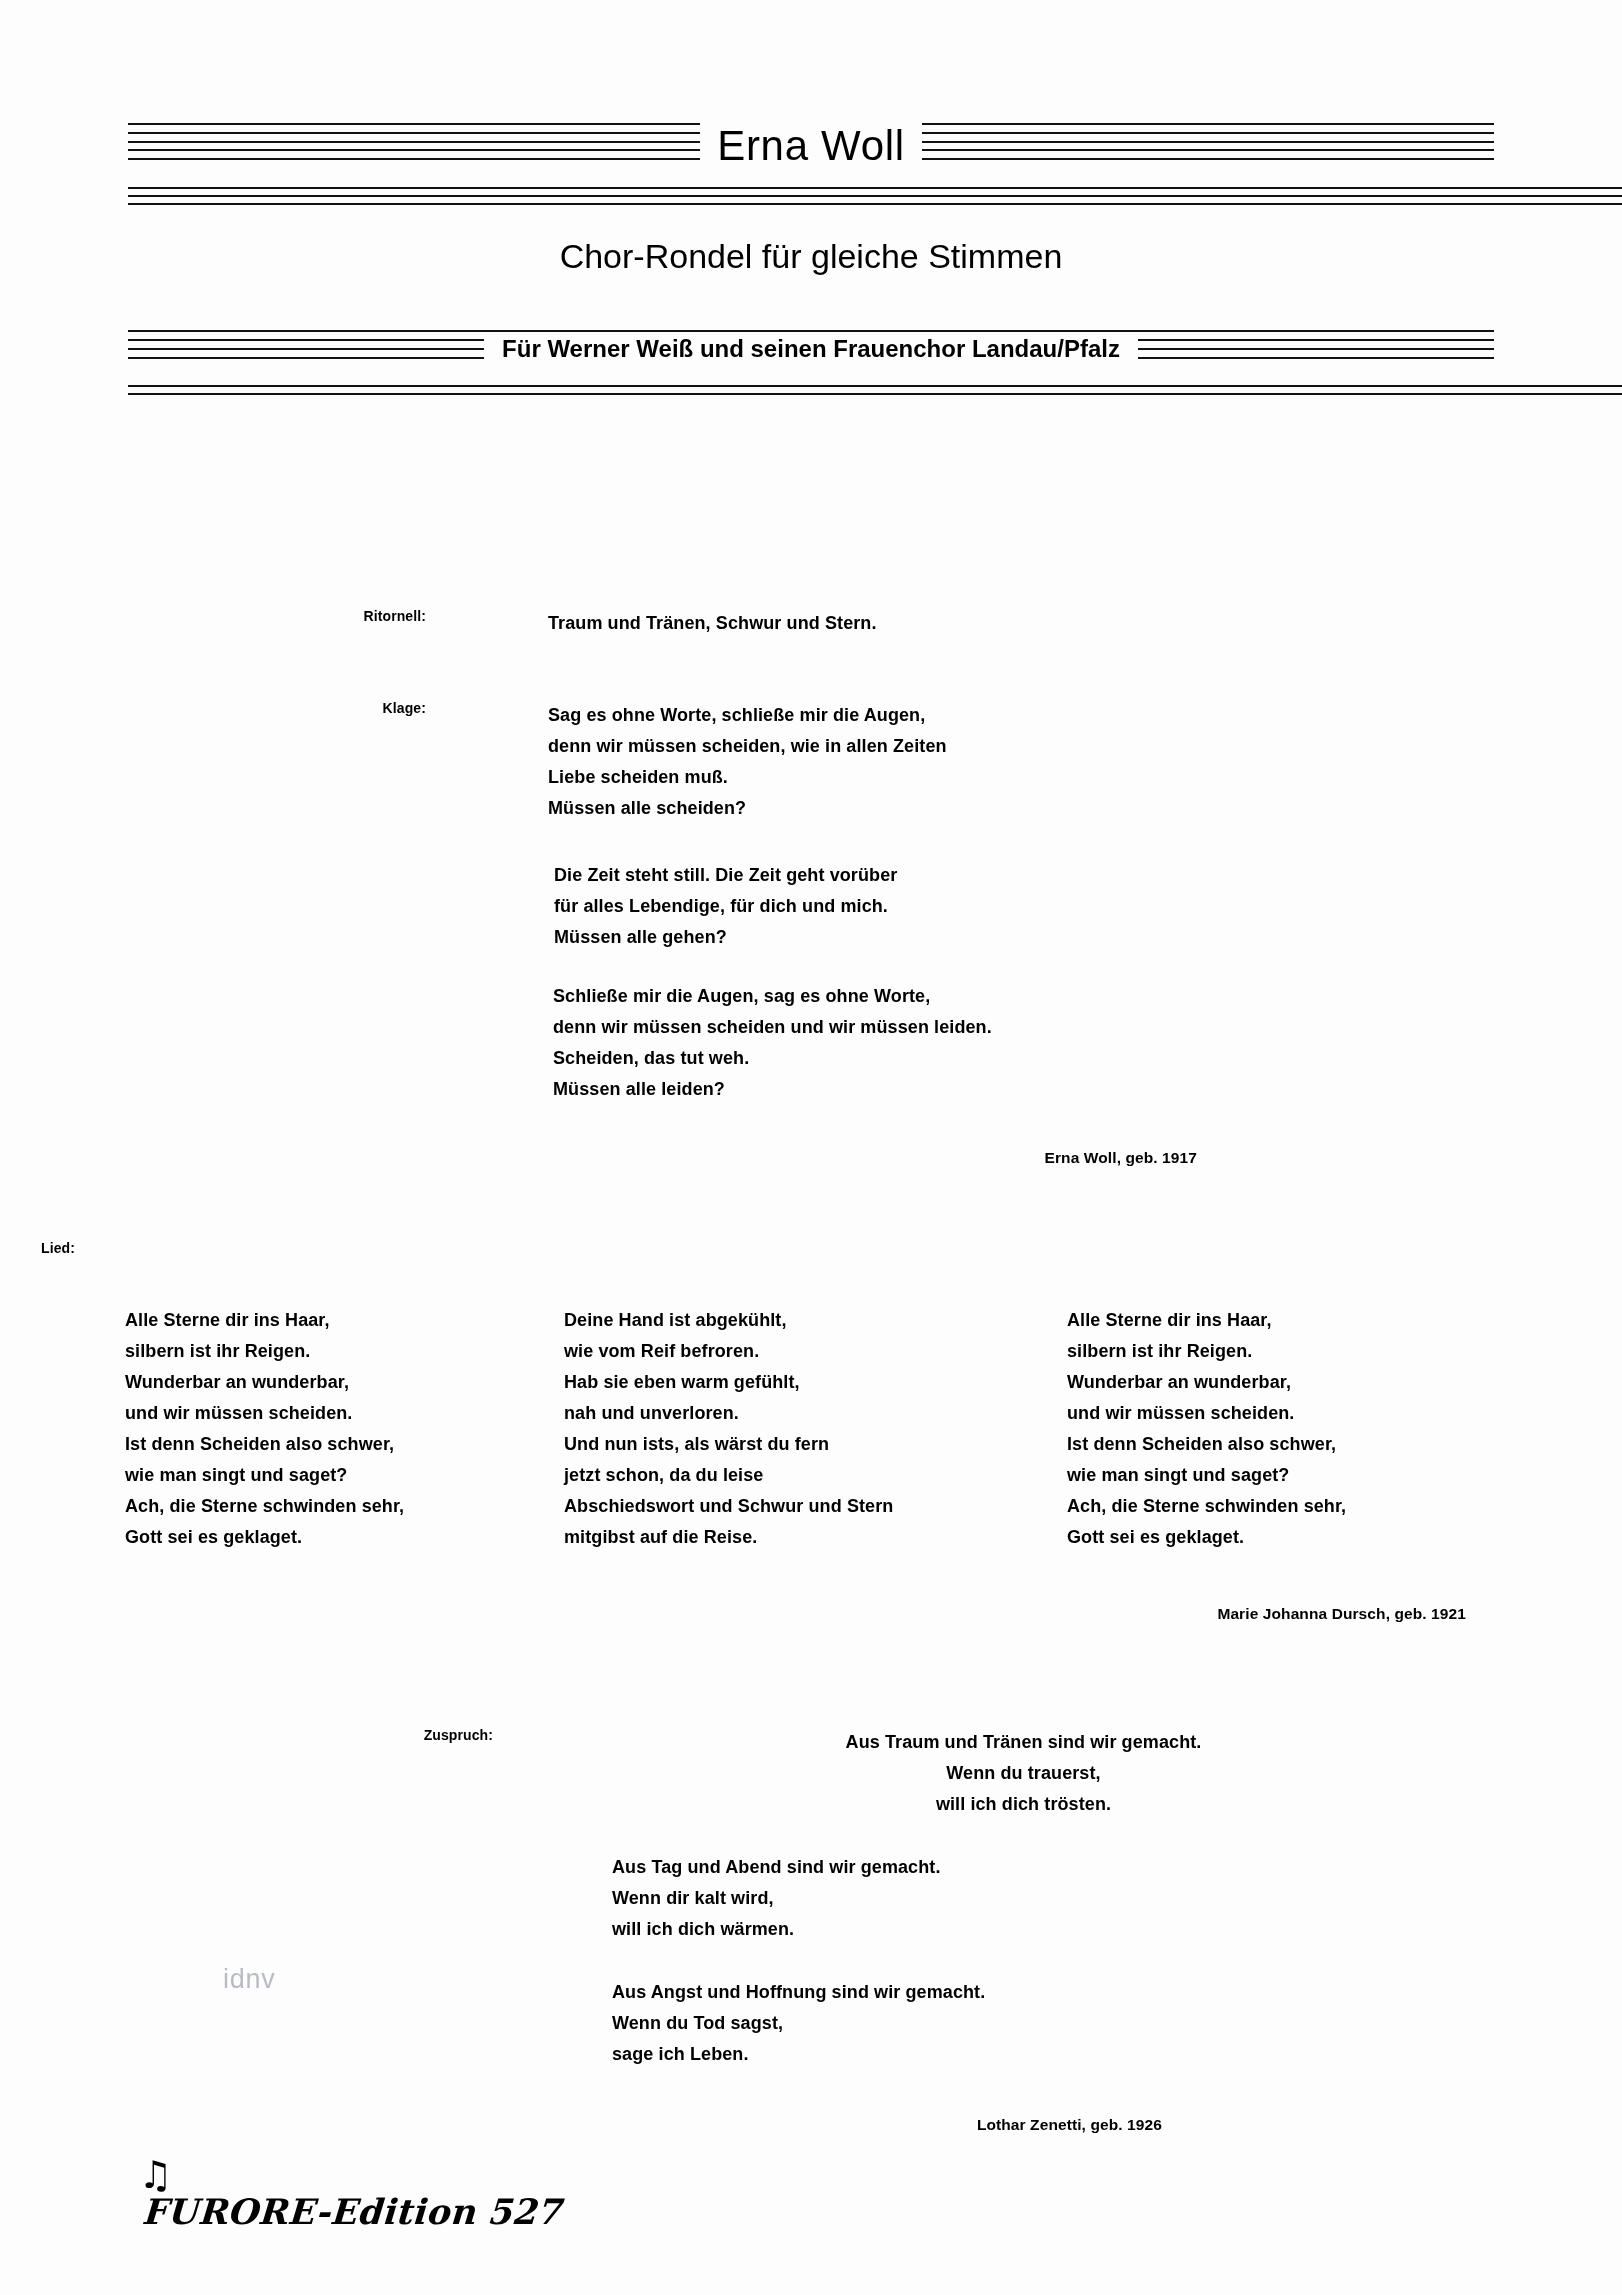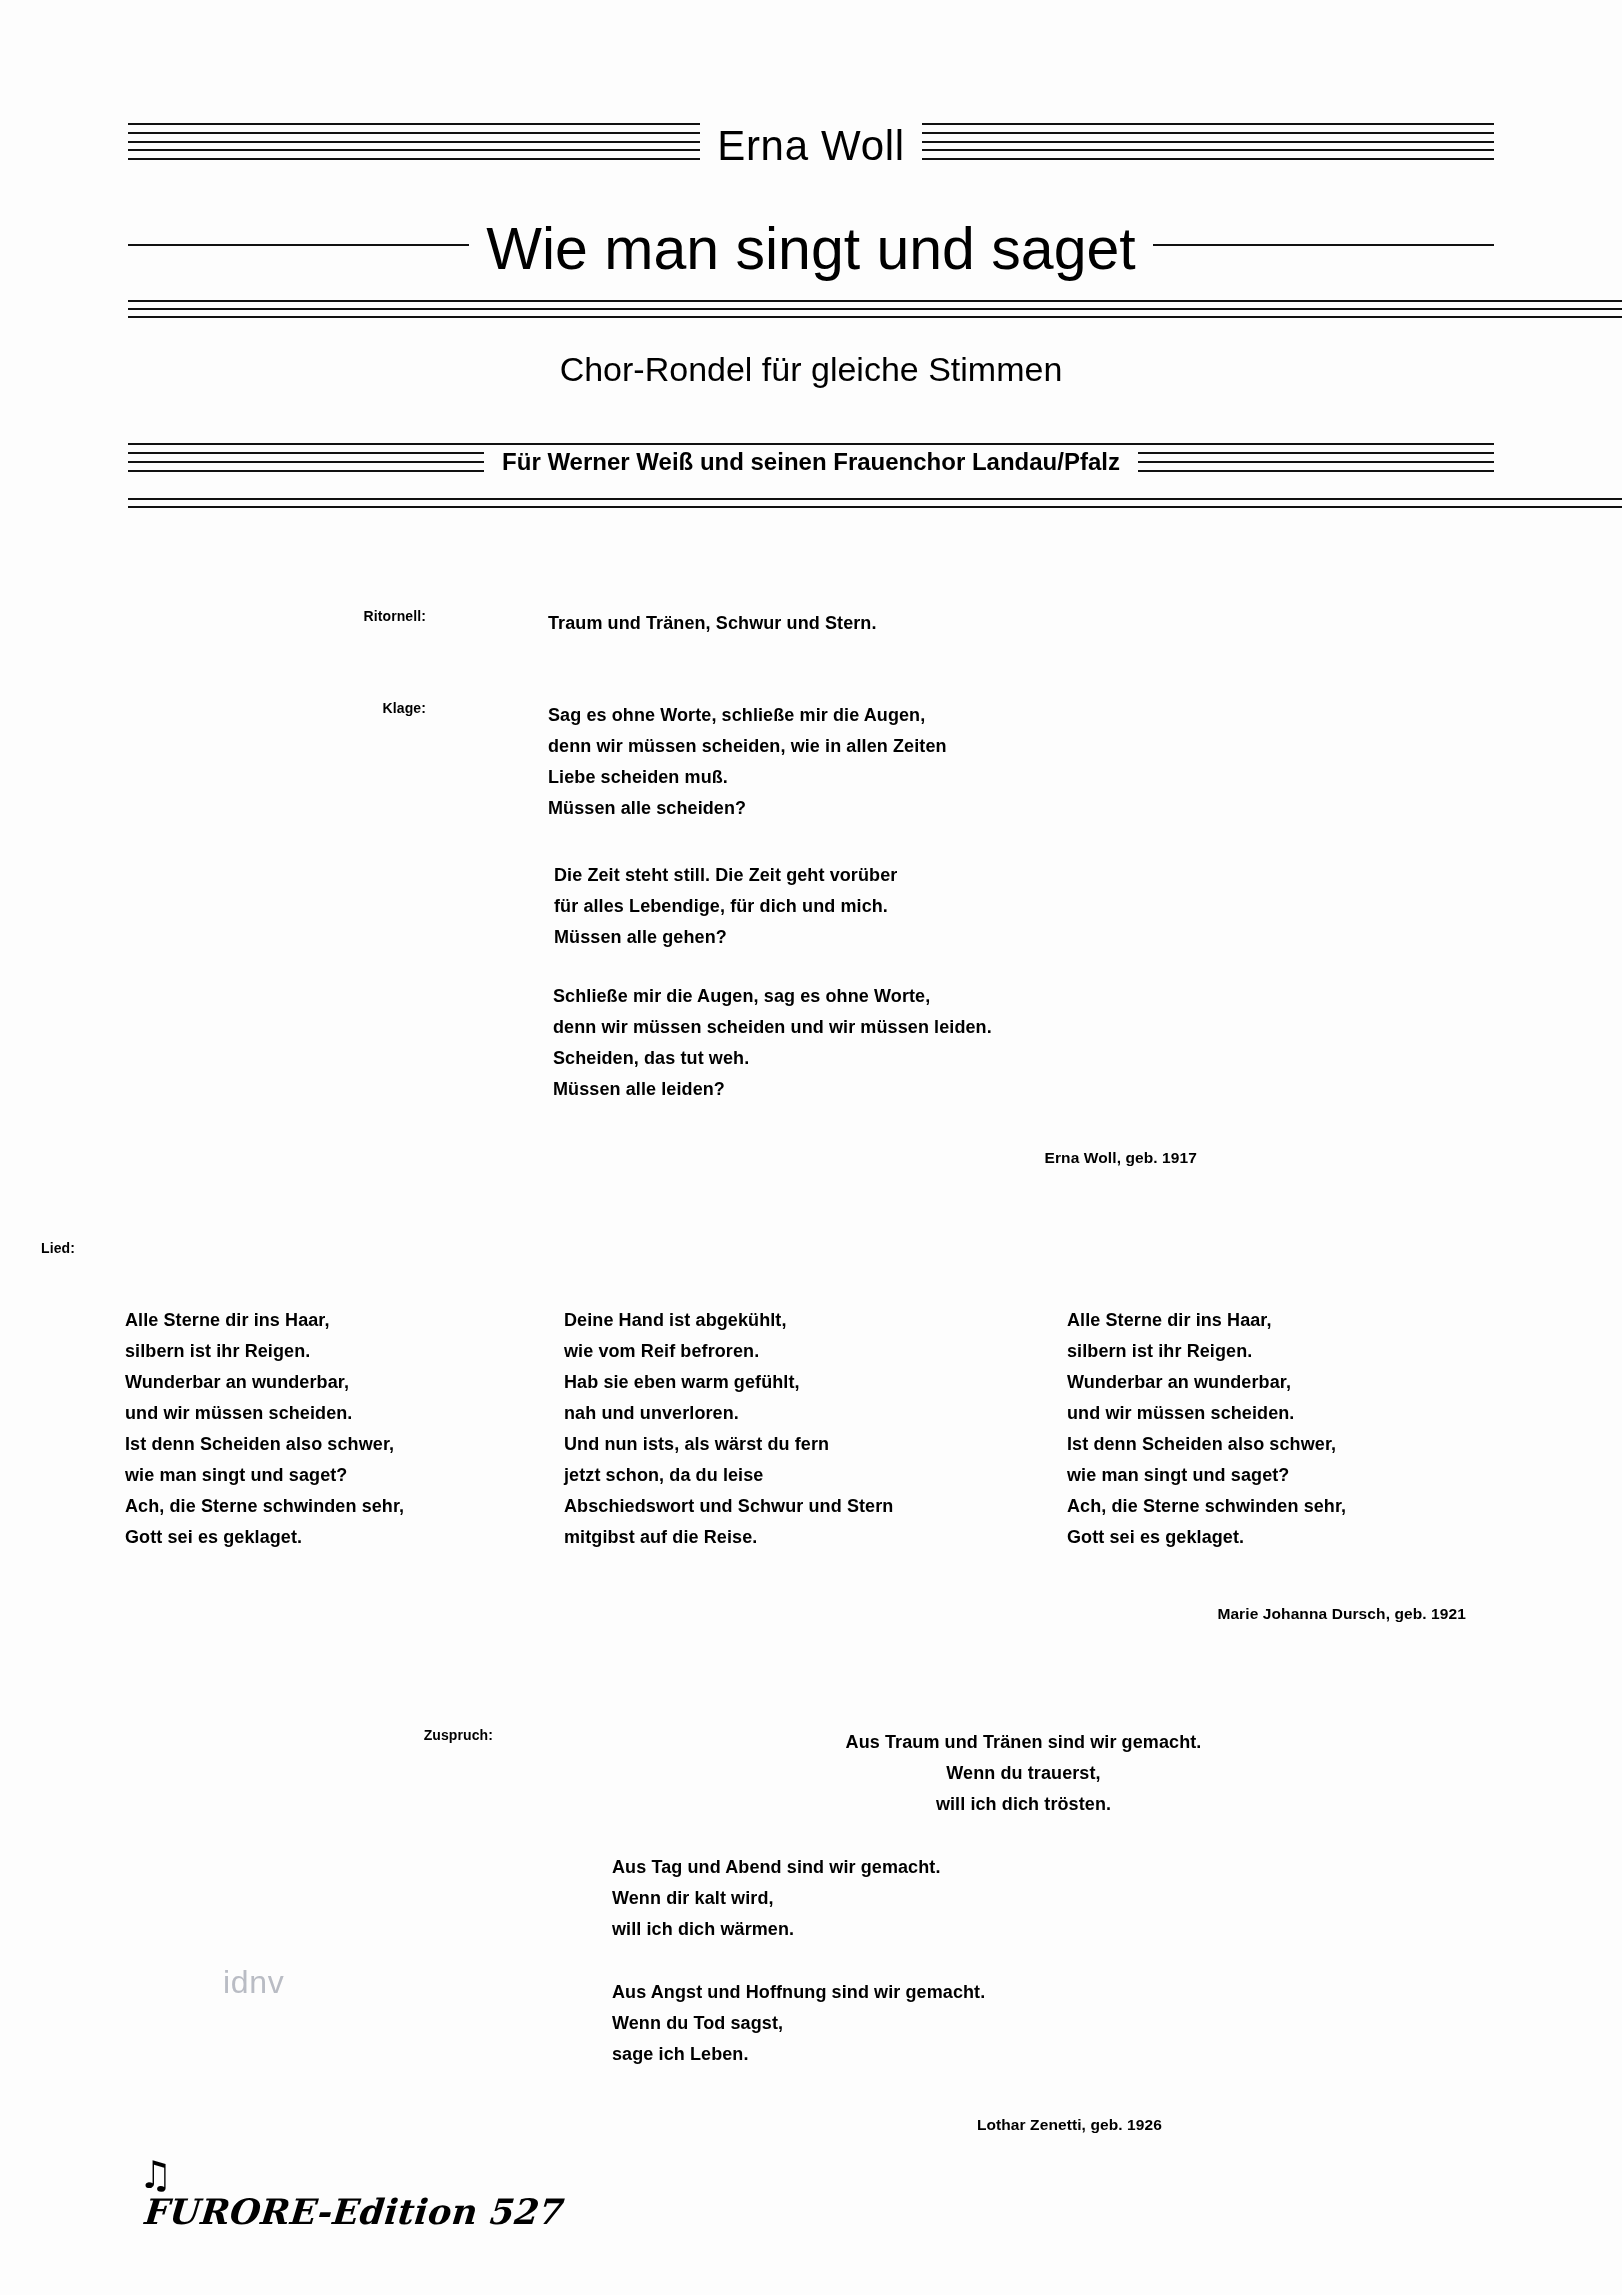--- a/index.html
+++ b/index.html
@@ -109,21 +109,21 @@
     font-weight: 700;
     letter-spacing: 0.1px;
     text-align: right;
   }
 
   
   .watermark {
     position: absolute;
     left: 223px;
     top: 1964px;
-    font-size: 32px;
+    font-size: 27px;
     color: #b9bcc4;
     font-weight: 400;
     letter-spacing: 0.7px;
   }
 
   
   .footer-logo {
     position: absolute;
     left: 125px;
     top: 2156px;
@@ -161,26 +161,20 @@
       <div class="band-lines">
         <div class="ln"></div>
           <div class="ln"></div>
           <div class="ln"></div>
           <div class="ln"></div>
           <div class="ln"></div>
       </div>
       <div class="band-text composer">Erna Woll</div>
     </div>
 
-    <div class="band" style="height:101px; margin-left:128px; margin-right:128px; margin-top:12px;">
-      <div class="band-lines">
-        <div class="ln"></div>
-      </div>
-      <div class="band-text main-title">Wie man singt und saget</div>
-    </div>
 
     <div class="rule-stack" style="margin-left:128px; margin-right:128px; margin-top:5.4px;">
       <div class="rule"></div>
         <div class="rule-gap"></div>
       <div class="rule"></div>
         <div class="rule-gap"></div>
       <div class="rule"></div>
     </div>
 
     <div style="text-align:center; margin-top:32px;">

